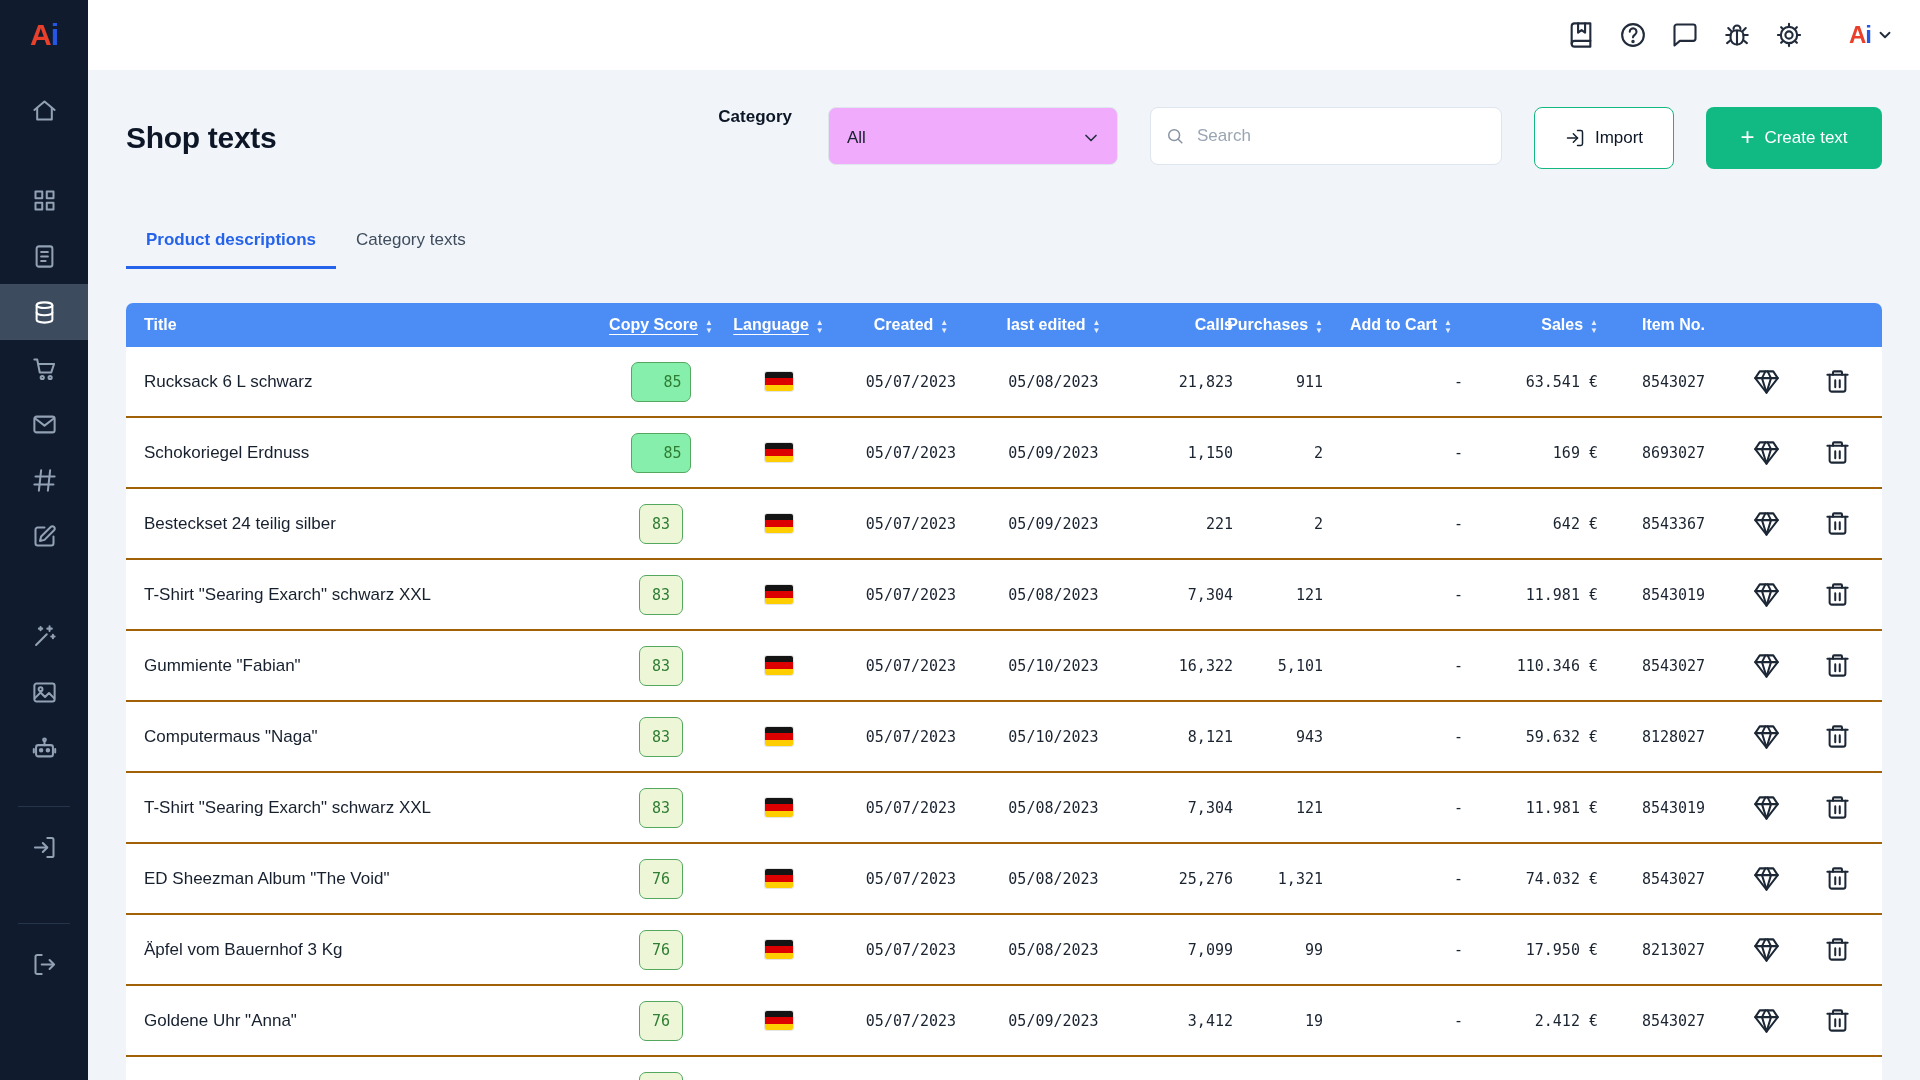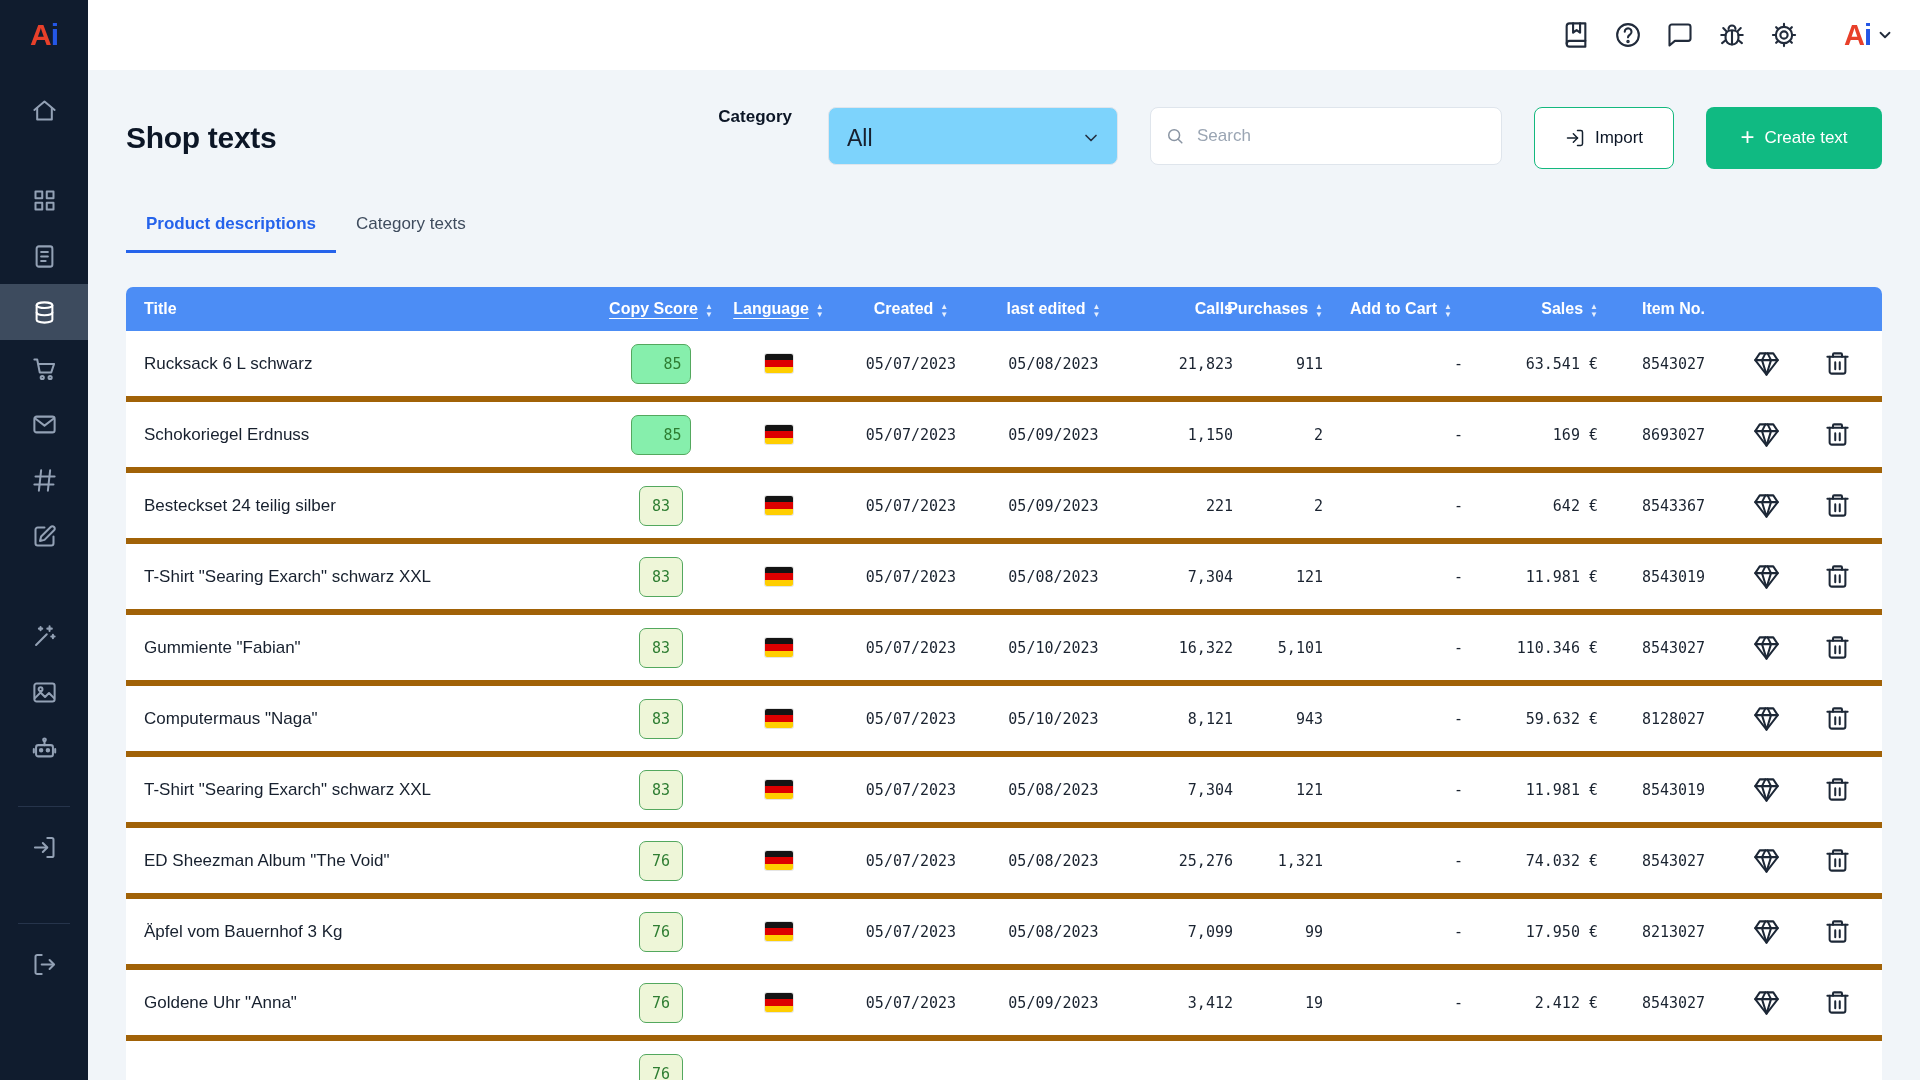--- a/index.html
+++ b/index.html
@@ -26,58 +26,58 @@
   .div1 { margin-top:30px; } .div-signin { margin-top:12px; }
   .spacer { flex:1; }
   .signout { margin-top:12px; margin-bottom:88px; }
 
   
   .right-col { flex:1; min-width:0; display:flex; flex-direction:column; }
   .topbar { height:70px; flex:none; background:#ffffff; display:flex; align-items:center; justify-content:flex-end; gap:24px; padding:0 26px 0 0; }
   .t-icon { width:28px; height:28px; color:#212b3b; cursor:pointer; }
   .t-icon svg { width:28px; height:28px; }
   .user-menu { display:flex; align-items:center; gap:5px; margin-left:22px; cursor:pointer; }
-  .user-logo { font-size:29px; font-weight:800; letter-spacing:-1px; }
+  .user-logo { font-size:24px; font-weight:800; letter-spacing:-1px; }
   .user-menu .chev { width:18px; height:18px; color:#212b3b; }
 
   
   .main { flex:1; background:#f1f5f9; padding:36px 38px 0 38px; overflow:hidden; }
 
   .page-head { display:flex; align-items:center; height:64px; }
   .page-title { font-size:30px; font-weight:700; color:#0c1626; margin:0; letter-spacing:-0.3px; }
   .controls { margin-left:auto; display:flex; align-items:flex-start; gap:32px; }
   .cat-label { font-size:17px; font-weight:700; color:#0c1626; margin-right:4px; }
-  .select { width:290px; height:58px; background:#7dd3fc; border:1px solid #dfe5ec; border-radius:8px; display:flex; align-items:center; padding:4px 16px 0 18px; font-size:23px; cursor:pointer; }
+  .select { width:290px; height:58px; background:#f0abfc; border:1px solid #dfe5ec; border-radius:8px; display:flex; align-items:center; padding:4px 16px 0 18px; font-size:17px; cursor:pointer; }
   .select .chev { margin-left:auto; width:20px; height:20px; color:#243042; }
   .searchbox { width:352px; height:58px; background:#fff; border:1px solid #dfe5ec; border-radius:8px; display:flex; align-items:center; gap:10px; padding:16px 14px; }
   .searchbox svg { width:20px; height:20px; color:#8a95a3; flex:none; }
   .searchbox input { flex:1; border:none; outline:none; background:transparent; font-family:inherit; font-size:17px; color:#0c1626; min-width:0; }
   .searchbox input::placeholder { color:#9aa5b3; }
   .btn-import { width:140px; height:62px; background:#fff; border:1.5px solid #14b87e; border-radius:8px; display:flex; align-items:center; justify-content:center; gap:10px; font-family:inherit; font-size:17px; color:#0c1626; cursor:pointer; }
   .btn-import svg { width:20px; height:20px; color:#14202e; }
   .btn-create { width:176px; height:62px; background:#10ba82; border:none; border-radius:8px; display:flex; align-items:center; justify-content:center; gap:10px; font-family:inherit; font-size:17px; color:#ffffff; cursor:pointer; }
   .btn-create .plus { font-size:24px; font-weight:400; line-height:1; margin-top:-2px; }
 
-  .tabs { display:flex; margin-top:44px;align-items:flex-end; }
+  .tabs { display:flex; margin-top:60px;align-items:flex-end; }
   .tab { padding:0 20px 16px 20px; font-size:17px; color:#3f4c5e; cursor:pointer; border-bottom:3px solid transparent; }
   .tab.active { color:#2563eb; font-weight:700; border-bottom-color:#2563eb; }
 
   
   .table { margin-top:34px; --cols:480px 110px 125px 140px 145px 115px 90px 140px 135px 135px 1fr; }
   .t-head { display:grid; grid-template-columns:var(--cols); background:#4c8df5; height:44px; align-items:center; border-radius:7px 7px 0 0; color:#fff; font-size:16px; }
   .th { font-weight:600; }
   .th-title { padding-left:18px; }
   .th-center { display:flex; align-items:center; justify-content:center; gap:7px; }
   .th-right { display:flex; align-items:center; justify-content:flex-end; gap:7px; padding-right:8px; }
   .th .lbl.u { text-decoration:underline; text-underline-offset:4px; }
   .arrows { display:flex; flex-direction:column; gap:1px; }
   .arrows span { font-size:8px; line-height:7px; color:rgba(255,255,255,.85); }
   .sortable { cursor:pointer;align-items:flex-end; }
 
-  .tr { display:grid; grid-template-columns:var(--cols); background:#fff; height:71px; align-items:center; border-bottom:6px solid #a16207; }
+  .tr { display:grid; grid-template-columns:var(--cols); background:#fff; height:71px; align-items:center; border-bottom:2px solid #a16207; }
   .td-title { padding-left:18px; font-size:17px; color:#17202e; }
   .mono { font-family:"DejaVu Sans Mono","Liberation Mono",monospace; font-size:15px; color:#1a2330; }
   .td-c { text-align:center; }
   .td-r { text-align:right; padding-right:8px; }
   .cellflex { display:flex; align-items:center; justify-content:center; }
   .badge { min-width:44px; height:40px; padding:0 8px; border:1px solid #53a85e; border-radius:7px; display:inline-flex; align-items:center; justify-content:center; font-family:"DejaVu Sans Mono","Liberation Mono",monospace; font-size:15px; color:#2e7d32; }
   .badge.high { background:#86efac;padding-left:31px; }
   .badge.mid { background:#eef6d8; }
   .flag { width:28px; height:19px; display:inline-flex; flex-direction:column; border-radius:2px; overflow:hidden; box-shadow:0 0 0 1px rgba(0,0,0,.10); }
   .flag span { flex:1; }

